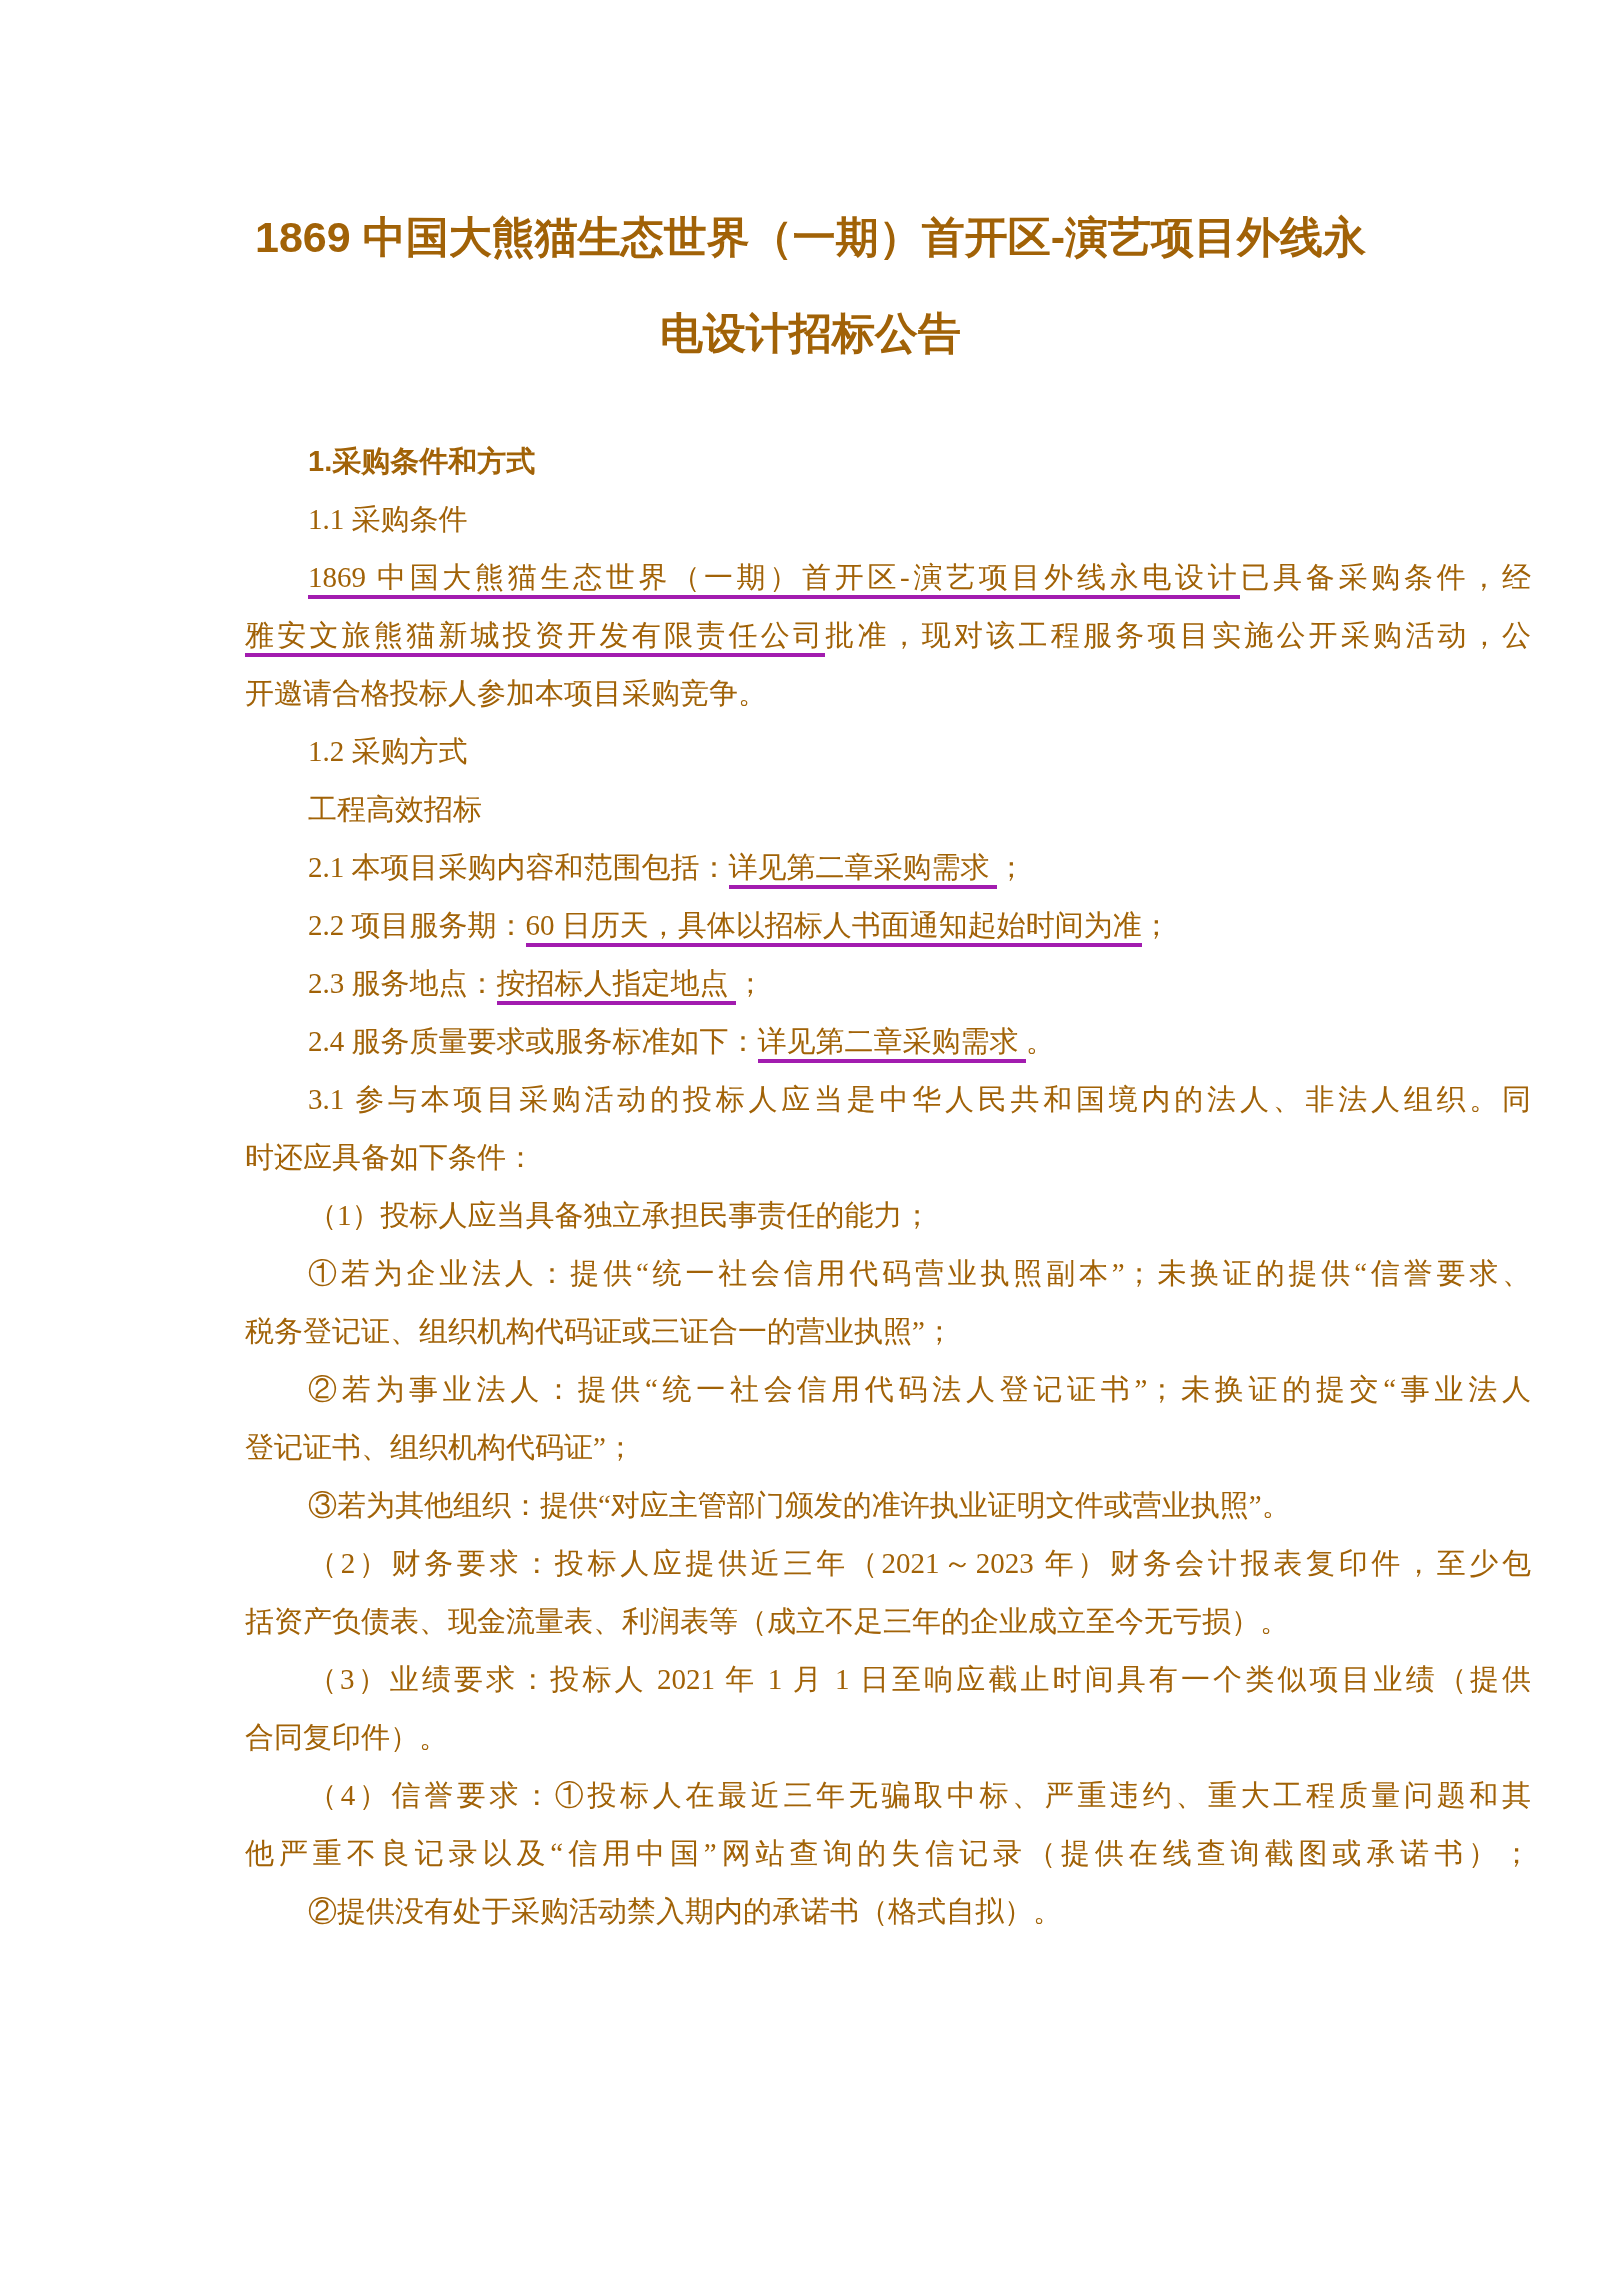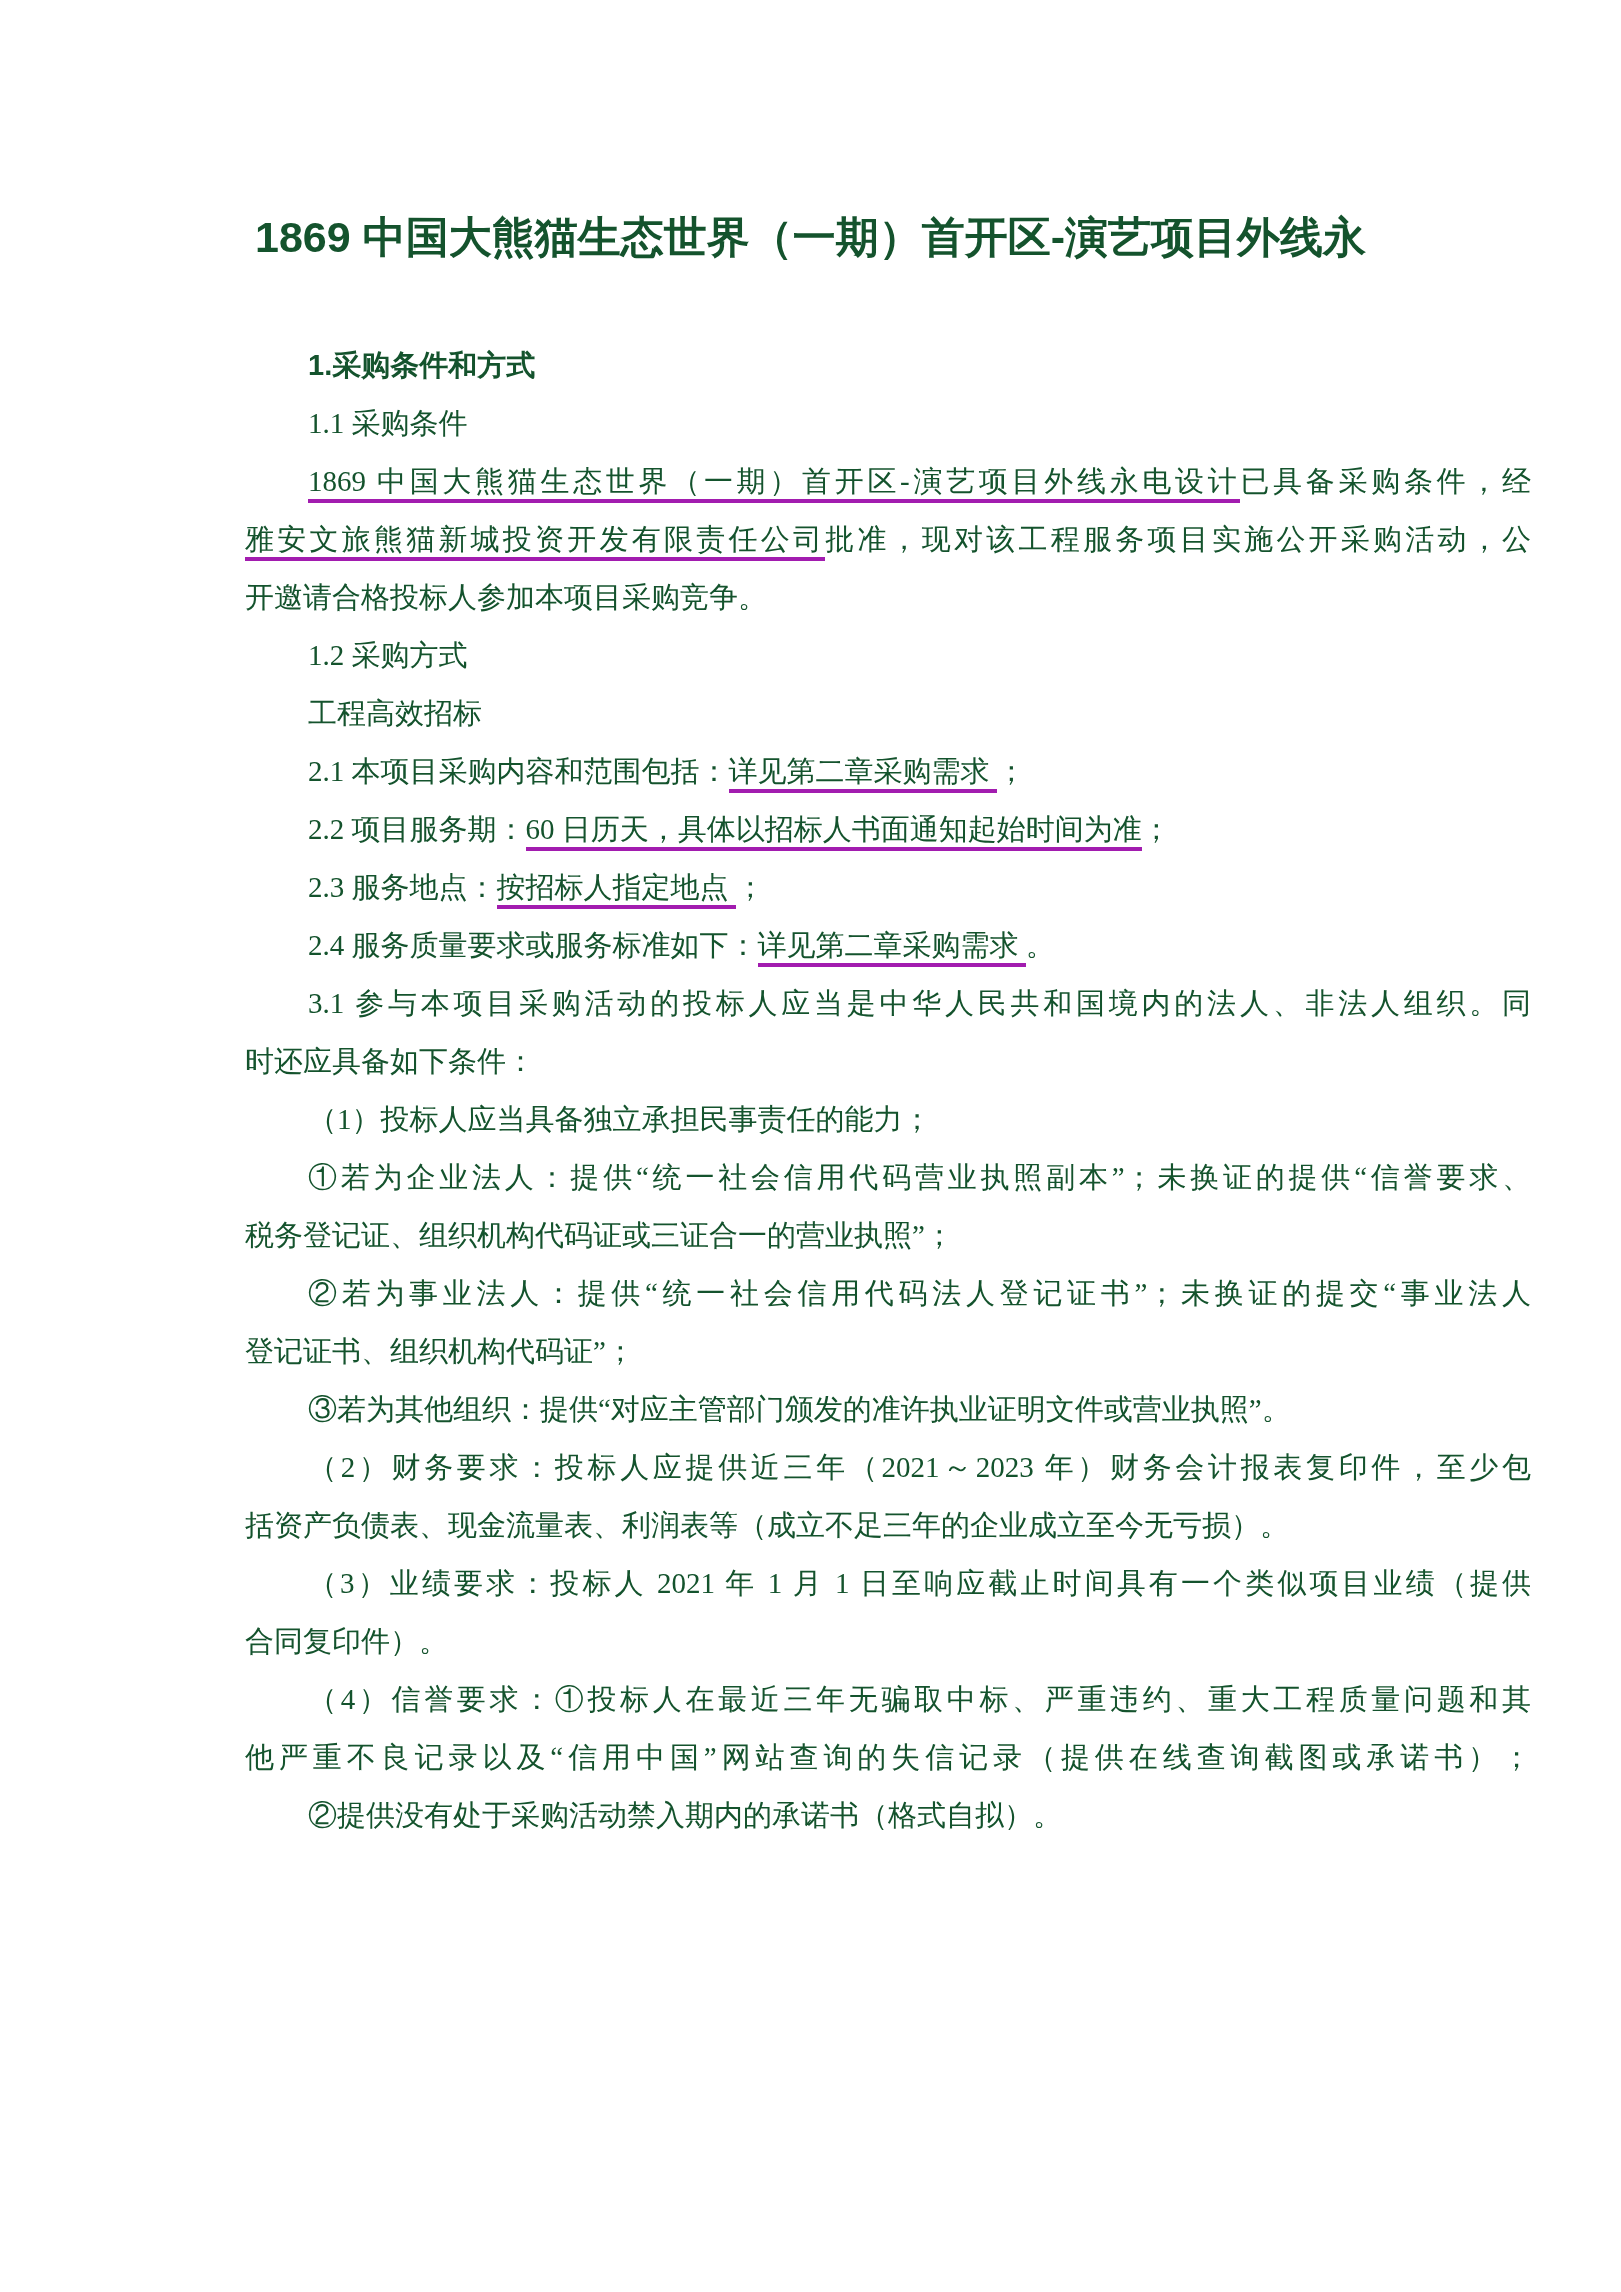--- a/index.html
+++ b/index.html
@@ -1,20 +1,20 @@
 <!DOCTYPE html>
 <html><head>
 <meta charset="utf-8">
 <style>
   html,body{margin:0;padding:0;background:#888;}
   .page{
     position:relative;
     width:1621px;height:2293px;
     background:#ffffff;
-    color:#14532d;
+    color:#a16207;
     box-sizing:border-box;
     overflow:hidden;
     font-family:"Liberation Serif","DejaVu Serif",serif;
     font-size:29px;
   }
   .title{
     margin-top:189px;
     width:100%;
     text-align:center;
     font-family:"Liberation Sans","DejaVu Sans",sans-serif;
@@ -47,20 +47,21 @@
     padding-bottom:2px;
   }
 </style>
 </head>
 <body>
 
 <div class="page">
 
   <div class="title">
     <div class="tline">1869 中国大熊猫生态世界（一期）首开区-演艺项目外线永</div>
+    <div class="tline">电设计招标公告</div>
   </div>
 
   <div class="content">
 
     <div class="line h ind">1.采购条件和方式</div>
 
     <div class="line ind">1.1 采购条件</div>
 
     <div class="line ind fill"><span class="u">1869 中国大熊猫生态世界（一期）首开区-演艺项目外线永电设计</span><span>已具备采购条件，经</span></div>
 

